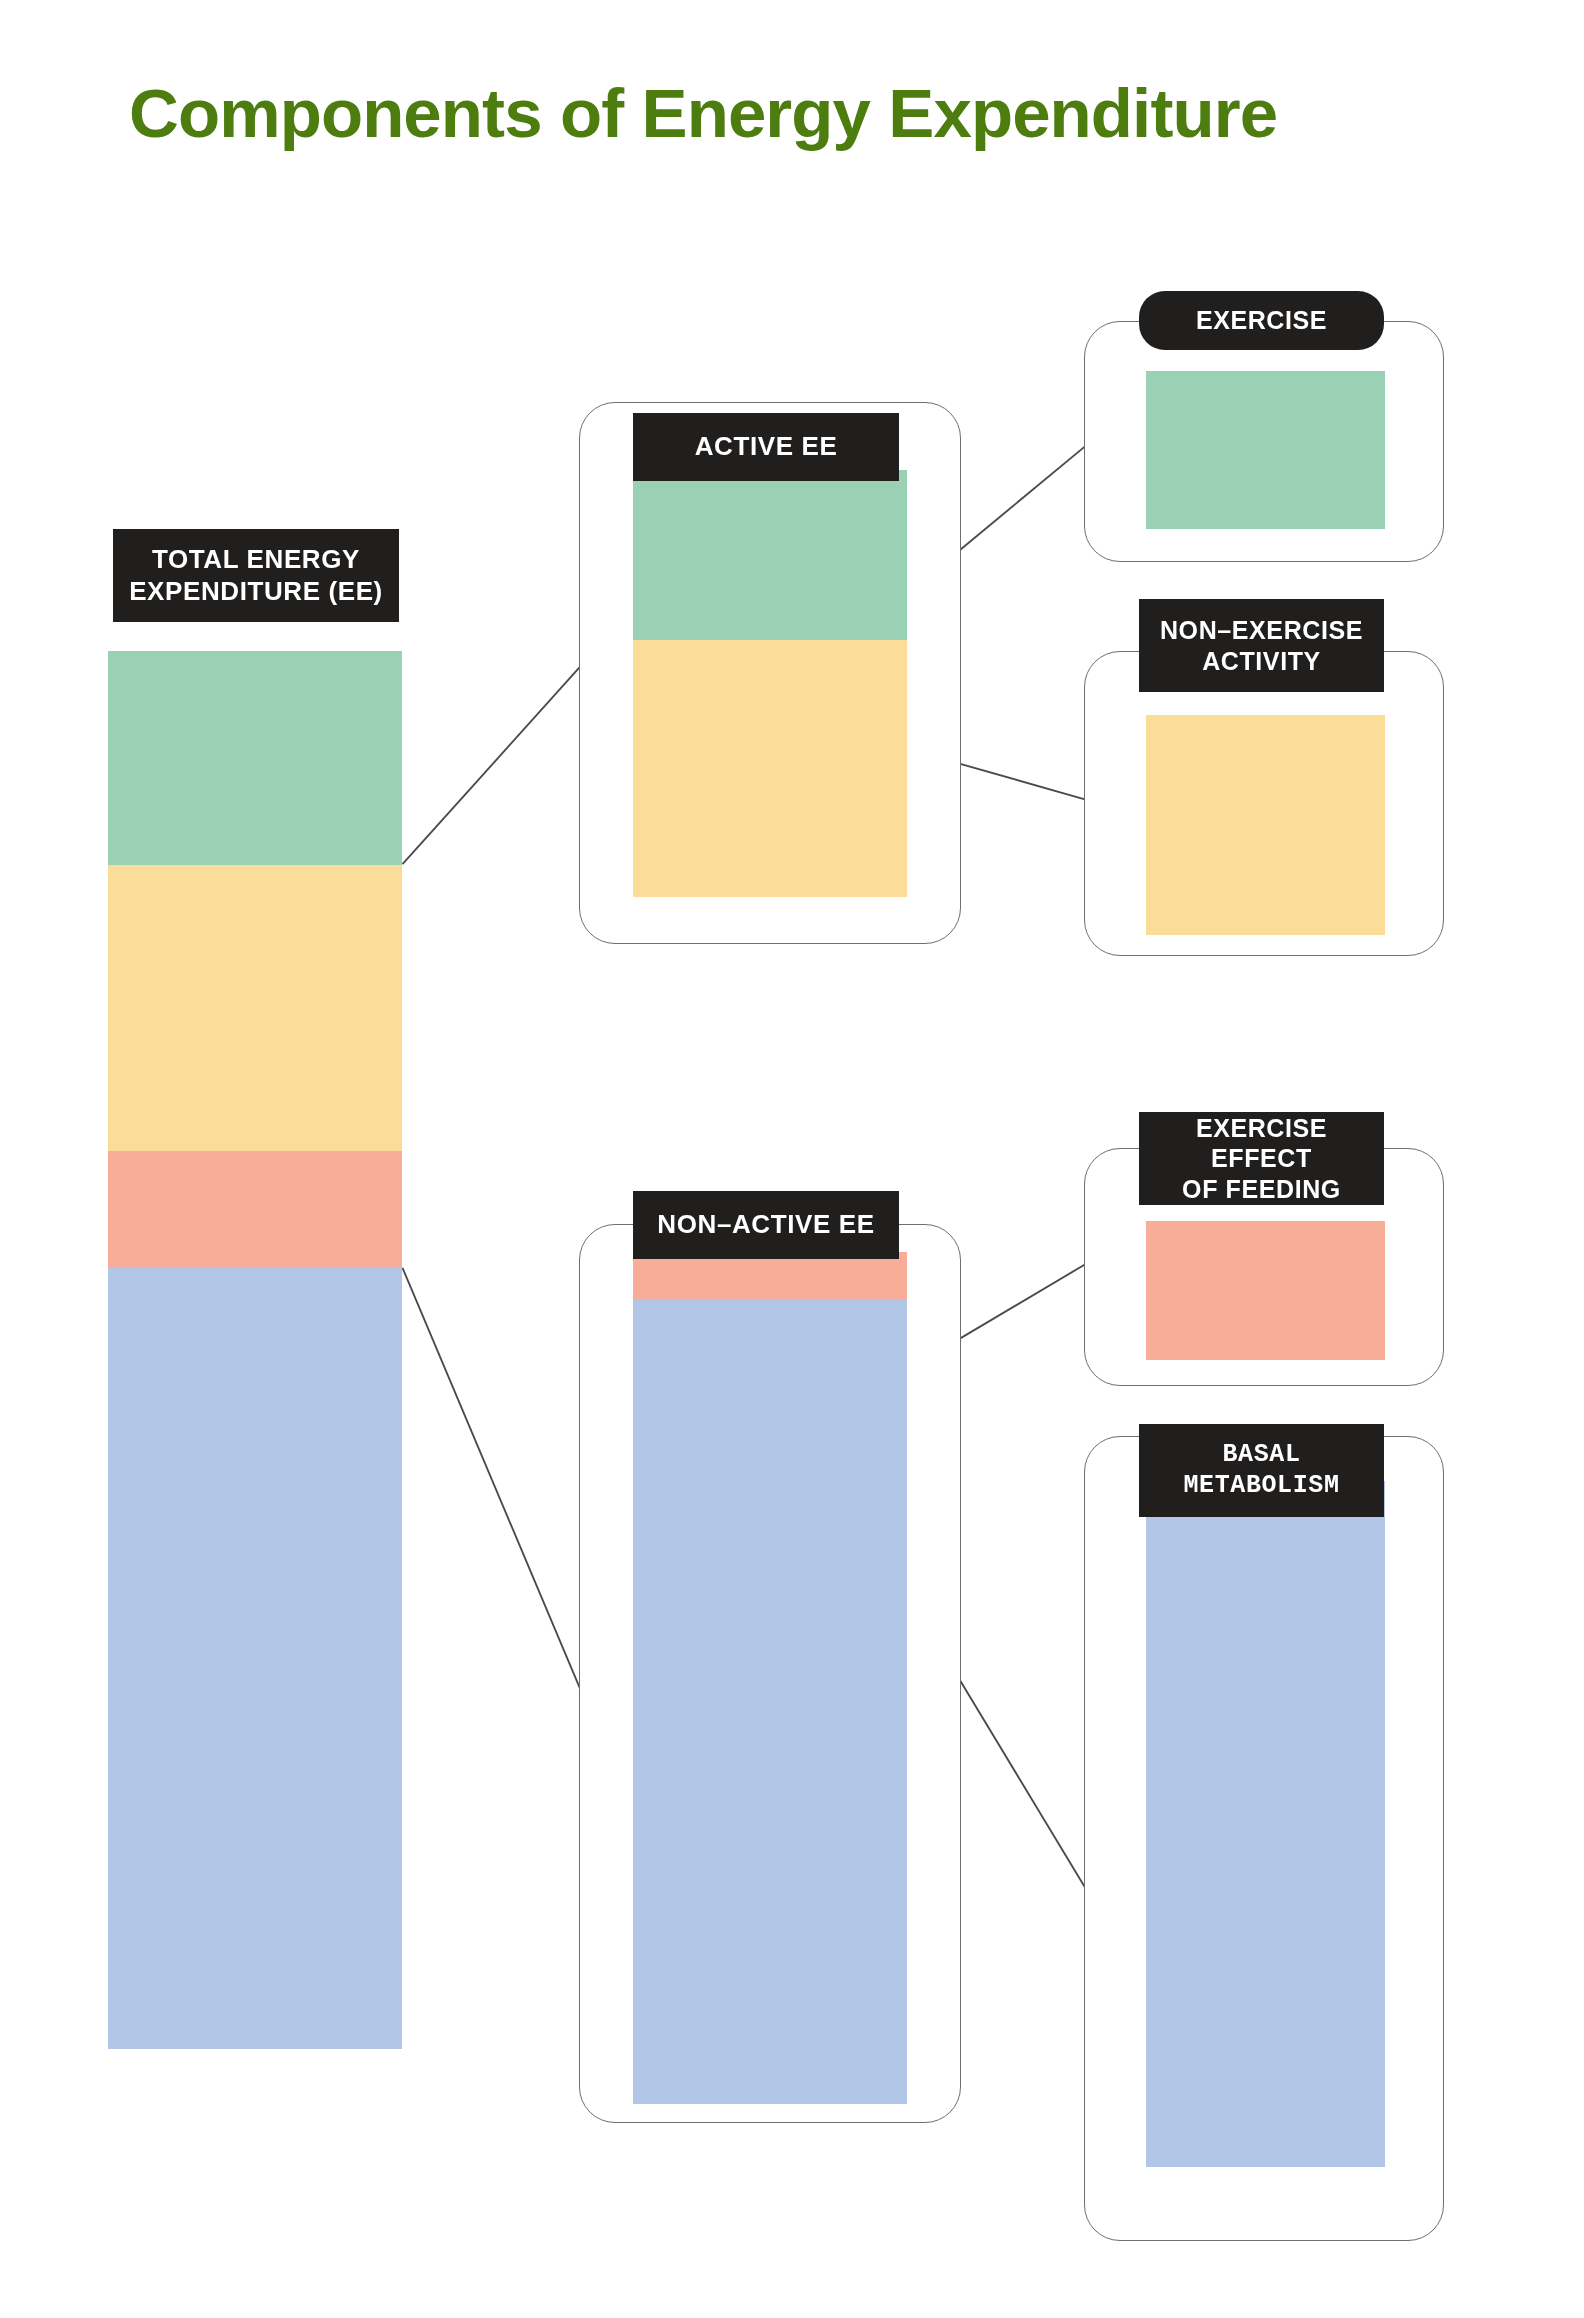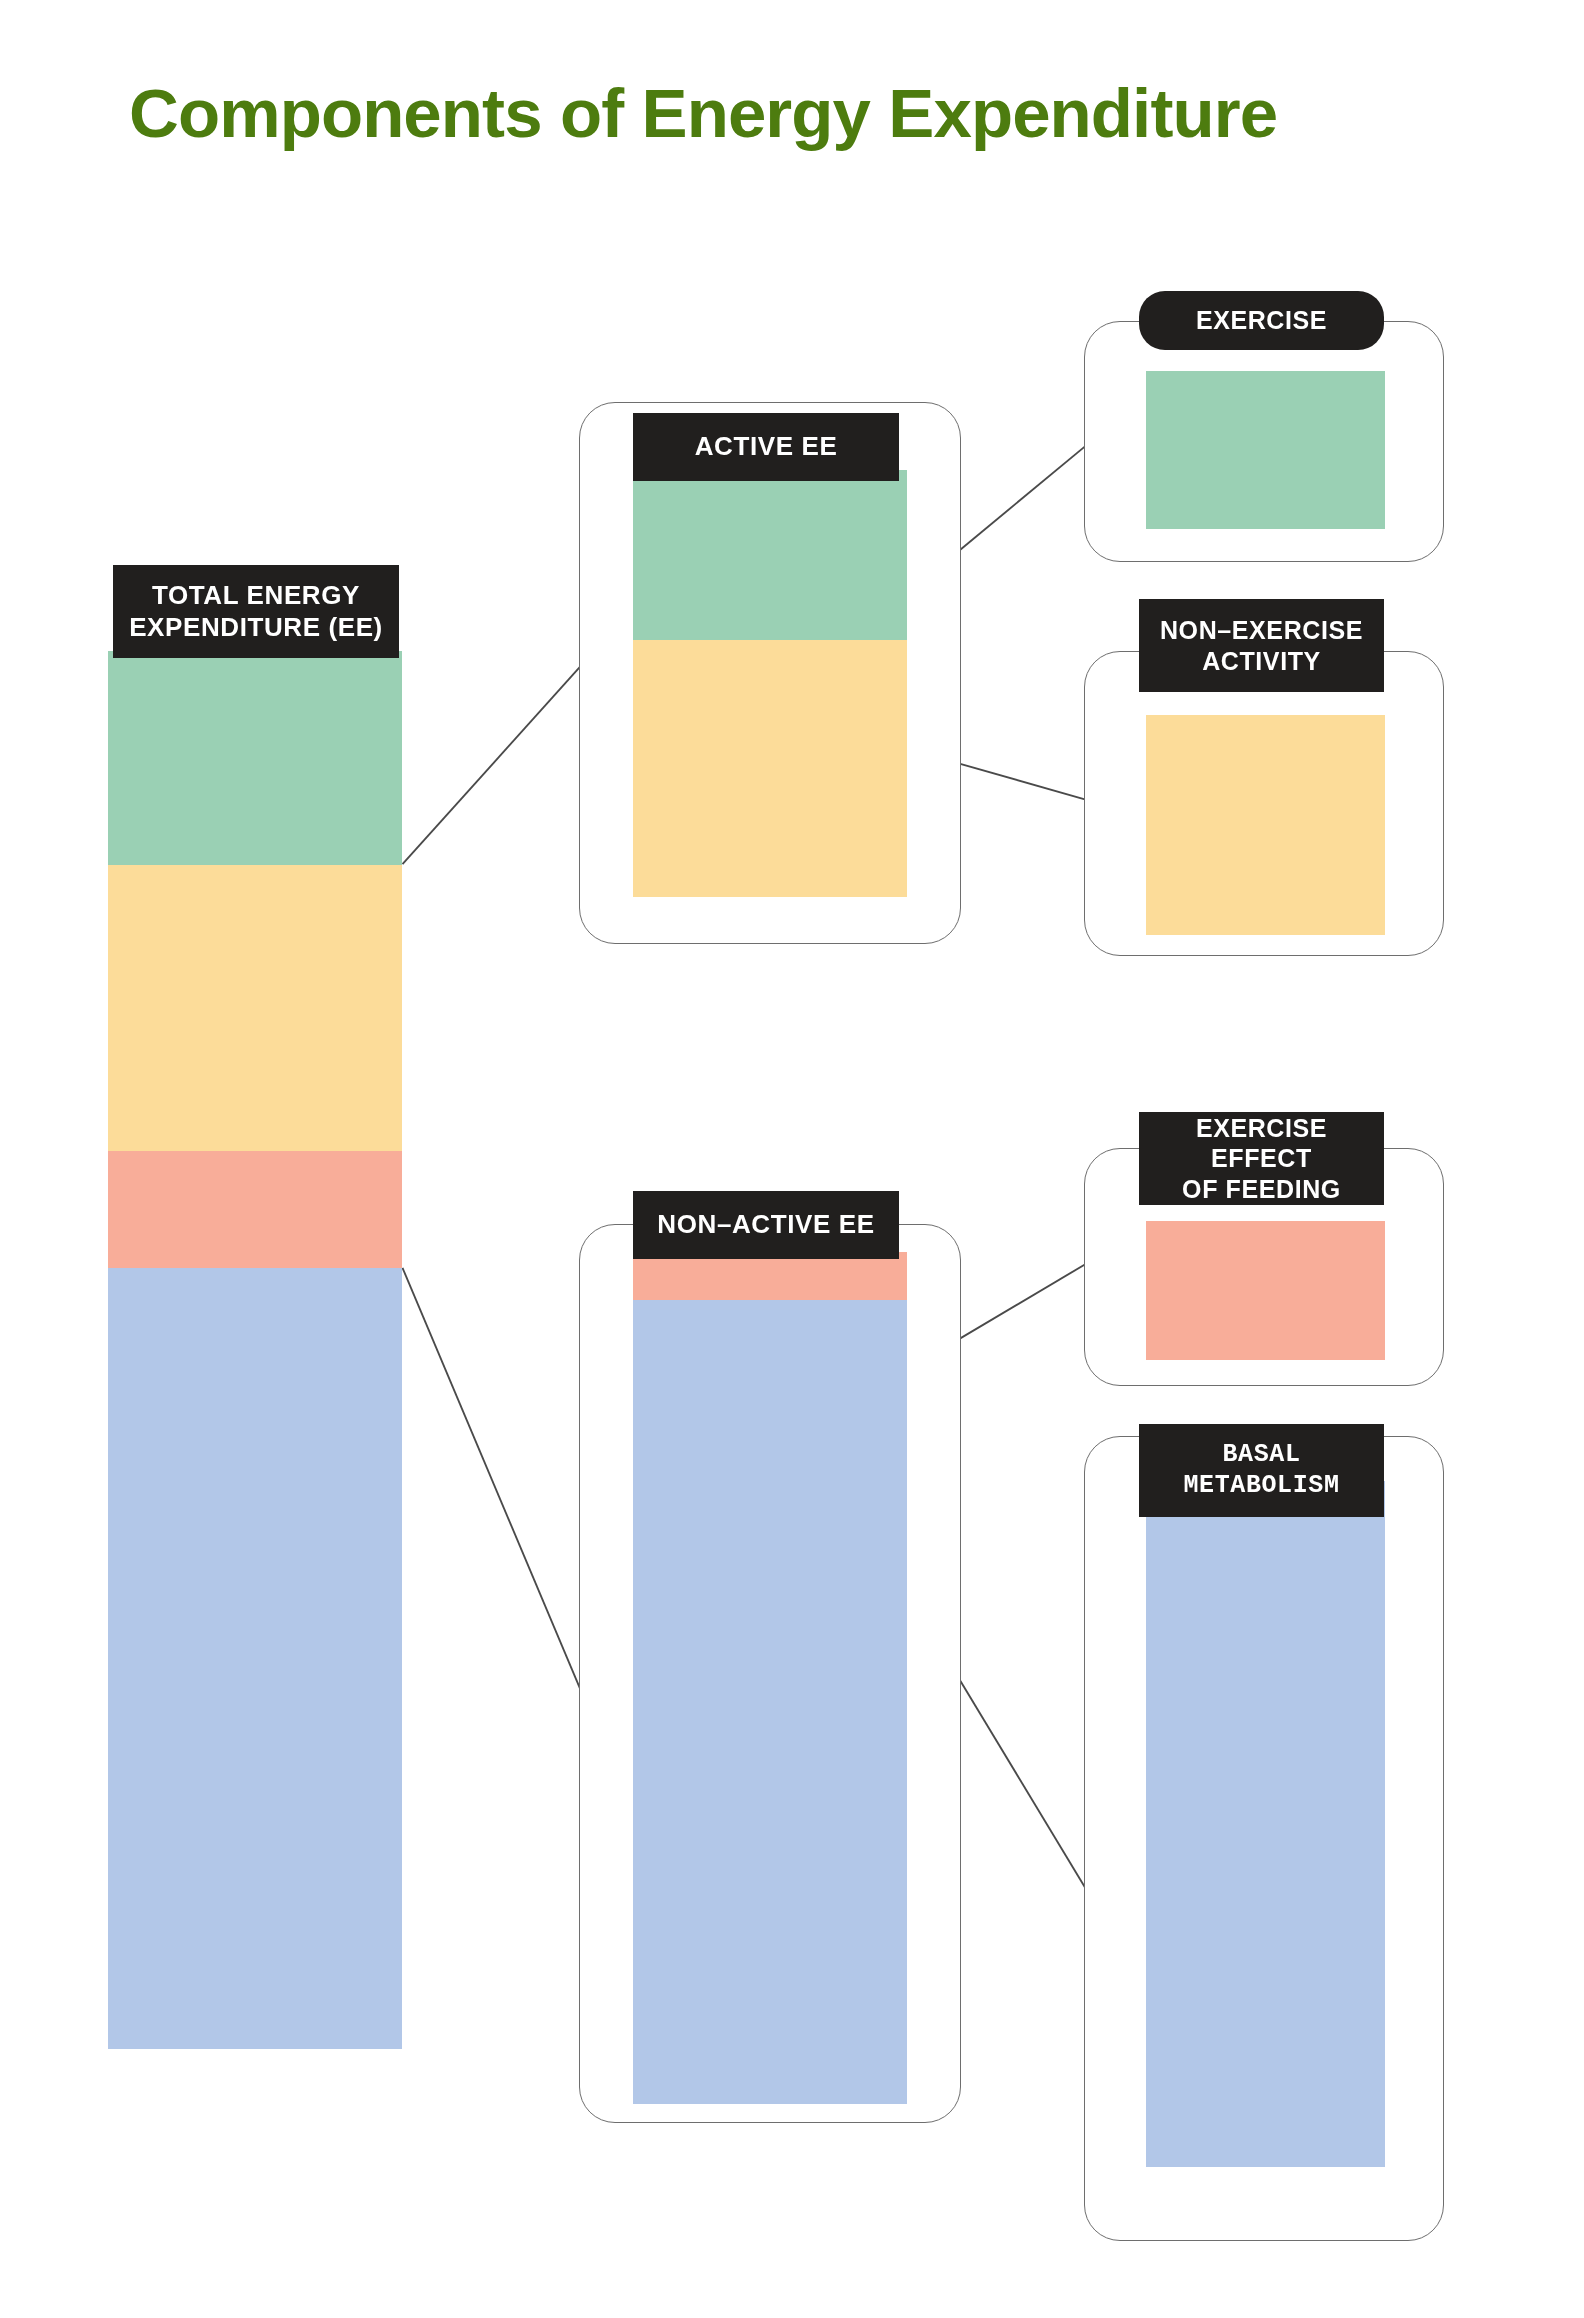--- a/index.html
+++ b/index.html
@@ -71,21 +71,21 @@
     justify-content: center;
     line-height: 1.22;
     letter-spacing: 0.6px;
     box-sizing: border-box;
     z-index: 5;
     padding: 6.2px 11px;
     white-space: pre-line;
   }
 
   
-  #chip-total   { left: 113px;  top: 529px;  width: 286px;  height: 93px; font-size: 26px; margin-top: 36px; }
+  #chip-total   { left: 113px;  top: 529px;  width: 286px;  height: 93px; font-size: 26px; }
   #bar-total    { left: 108px;  top: 651px; width: 294px;  height: 1398px; }
 
   #card-active    { left: 579px;  top: 402px;  width: 382px;  height: 542px; }
   #chip-active    { left: 633px; top: 368px;  width: 266px;  height: 68px; font-size: 26px; margin-top: 45px; }
   #bar-active     { left: 633px; top: 470px;  width: 274px;  height: 427px; }
 
   #card-nonactive { left: 579px;  top: 1224px; width: 382px;  height: 899px; }
   #chip-nonactive { left: 633px; top: 1191px; width: 266px;  height: 68px; font-size: 26px; }
   #bar-nonactive  { left: 633px; top: 1252px; width: 274px;  height: 852px; }
 

